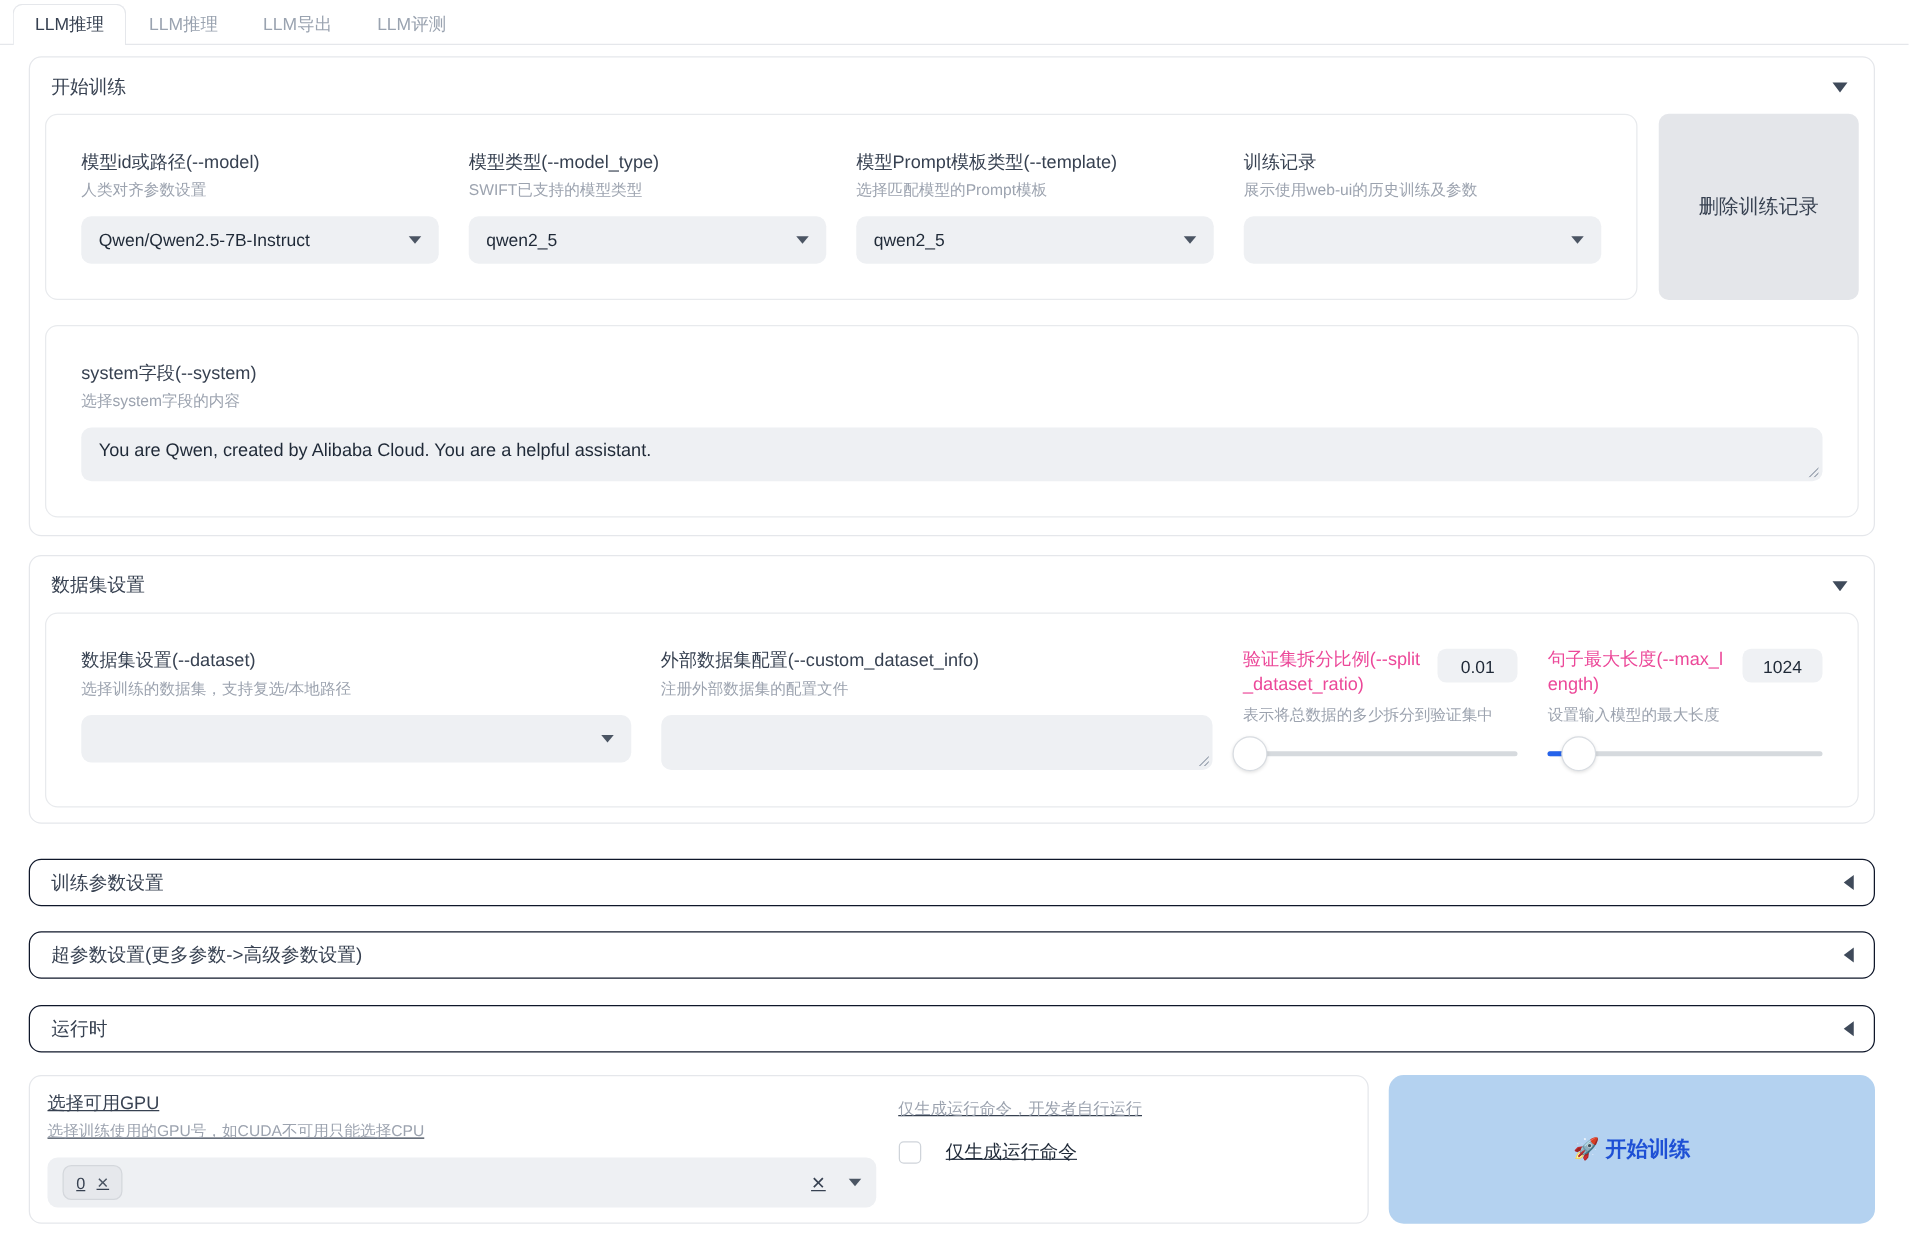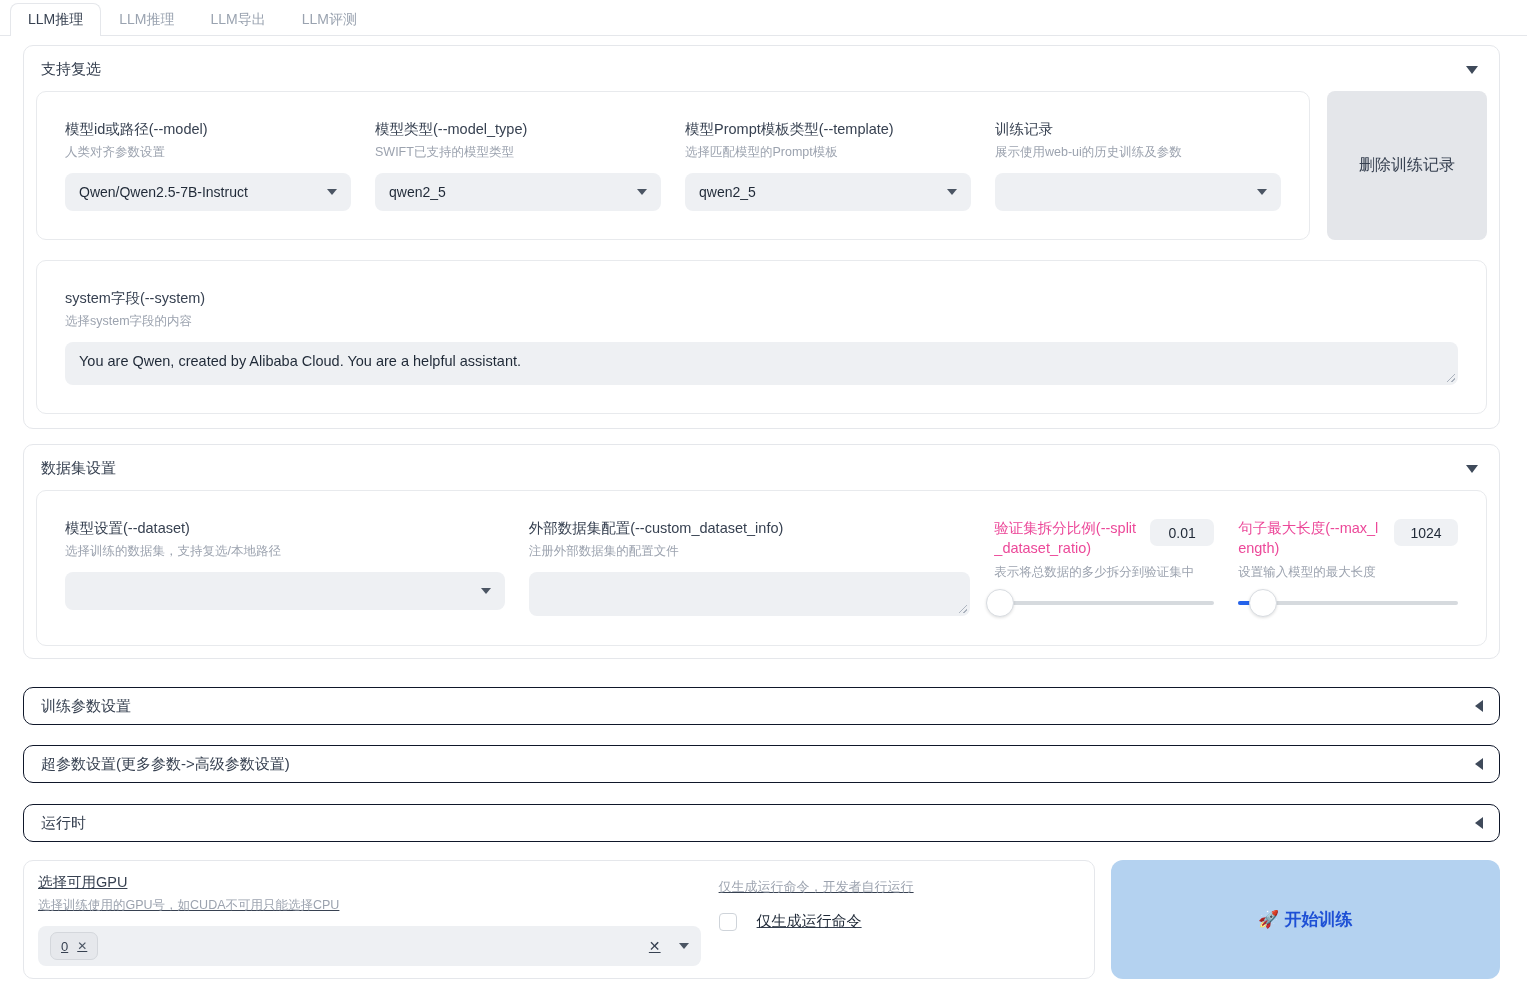--- a/index.html
+++ b/index.html
@@ -148,21 +148,21 @@
   <div class="tab active">LLM推理</div>
   <div class="tab">LLM推理</div>
   <div class="tab">LLM导出</div>
   <div class="tab">LLM评测</div>
 </div>
 
 <div class="content">
 
   <section class="panel" style="padding-bottom:14px;">
     <div class="panel-header">
-      <span class="panel-title">支持复选</span>
+      <span class="panel-title">开始训练</span>
       <span class="tri-down"></span>
     </div>
 
     <div class="model-row">
       <div class="group fields-row">
         <div class="field">
           <div class="f-label">模型id或路径(--model)</div>
           <div class="f-desc">人类对齐参数设置</div>
           <div class="dropdown">
             <span class="dd-value">Qwen/Qwen2.5-7B-Instruct</span>
@@ -208,21 +208,21 @@
   </section>
 
   <section class="panel" style="margin-bottom:28px;">
     <div class="panel-header">
       <span class="panel-title">数据集设置</span>
       <span class="tri-down"></span>
     </div>
 
     <div class="group ds-row">
       <div class="ds-col-dataset">
-        <div class="f-label">模型设置(--dataset)</div>
+        <div class="f-label">数据集设置(--dataset)</div>
         <div class="f-desc">选择训练的数据集，支持复选/本地路径</div>
         <div class="dropdown">
           <span class="dd-value"></span>
           <span class="caret"></span>
         </div>
       </div>
 
       <div class="ds-col-custom">
         <div class="f-label">外部数据集配置(--custom_dataset_info)</div>
         <div class="f-desc">注册外部数据集的配置文件</div>

